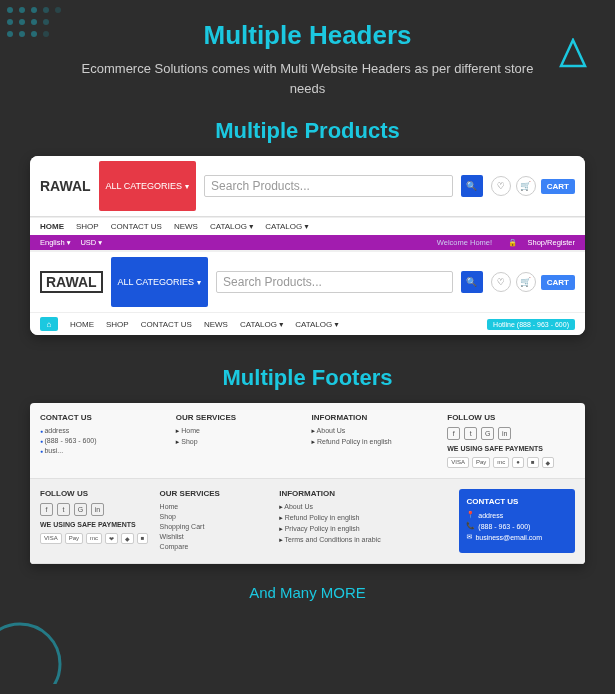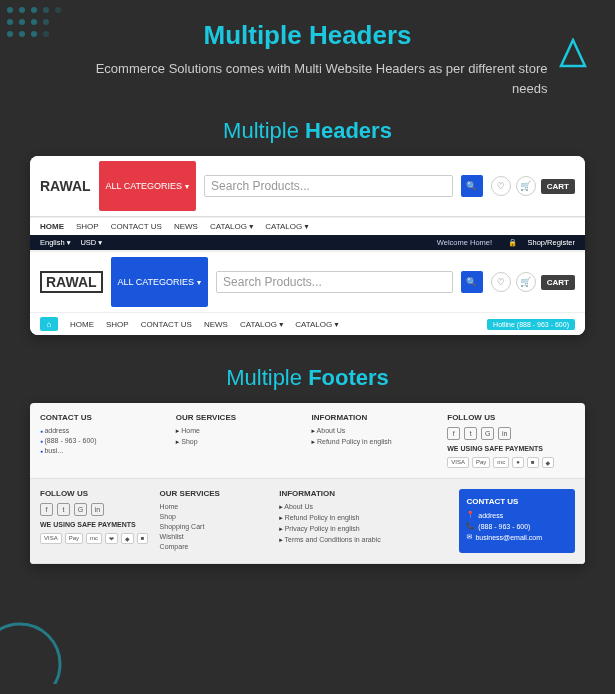--- a/index.html
+++ b/index.html
@@ -29,33 +29,32 @@
       font-weight: bold;
       color: #1bc8e0;
       margin-bottom: 8px;
     }
     .section-heading p {
       font-size: 13px;
       color: #cccccc;
       line-height: 1.5;
       max-width: 480px;
       margin: 0 auto;
-      text-align: right;
     }
 
     .sub-heading {
       text-align: center;
       font-size: 22px;
       color: #ffffff;
       font-weight: normal;
       margin: 20px 0 12px;
     }
     .sub-heading span {
       color: #1bc8e0;
-      font-weight: normal;
+      font-weight: bold;
     }
 
     
     .preview-box {
       background: #f0f0f0;
       border-radius: 8px;
       overflow: hidden;
       margin-bottom: 30px;
       box-shadow: 0 4px 12px rgba(0,0,0,0.3);
     }
@@ -113,21 +112,21 @@
     }
     .icon-circle {
       width: 20px; height: 20px;
       border-radius: 50%;
       border: 1px solid #ccc;
       display: flex; align-items: center; justify-content: center;
       font-size: 9px;
       color: #555;
     }
     .cart-btn {
-      background: #404040;
+      background: #3b82f6;
       color: #fff;
       padding: 3px 6px;
       border-radius: 2px;
       font-size: 8px;
       font-weight: bold;
     }
 
     .nav-bar {
       background: #fff;
       display: flex;
@@ -136,21 +135,21 @@
       gap: 12px;
       border-top: 1px solid #eee;
       font-size: 8px;
       color: #333;
     }
     .nav-item { cursor: pointer; }
     .nav-item.active { font-weight: bold; }
 
     
     .lang-bar {
-      background: #0f172a;
+      background: #a21caf;
       display: flex;
       align-items: center;
       justify-content: flex-end;
       padding: 3px 10px;
       font-size: 7.5px;
       color: #fff;
       gap: 10px;
     }
     .lang-bar .welcome { color: #cce; margin-right: 6px;}
 
@@ -330,21 +329,21 @@
 </svg>
 
 <div class="main-content">
 
   <div class="section-heading">
     <h2>Multiple Headers</h2>
     <p>Ecommerce Solutions comes with Multi Website Headers as per different store needs</p>
   </div>
 
   <div class="sub-heading">
-    <span>Multiple</span>&nbsp;<span style="color:#1bc8e0;font-weight:bold;">Headers</span>
+    <span>Multiple</span>&nbsp;<span style="color:#1bc8e0;font-weight:bold;">Products</span>
   </div>
 
   <div class="preview-box">
 
     <div class="header-top-bar header-preview-1">
       <span class="logo-text">RAWAL</span>
       <div class="btn-all-categories arrow-down">
         <span>ALL CATEGORIES</span>
       </div>
       <div class="search-bar">
@@ -511,14 +510,15 @@
           <span>(888 - 963 - 600)</span>
         </div>
         <div class="cu-item">
           <span>✉</span>
           <span>business@email.com</span>
         </div>
       </div>
     </div>
   </div>
 
+  <div class="and-more">And Many MORE</div>
 
 </div>
 
 </body></html>

